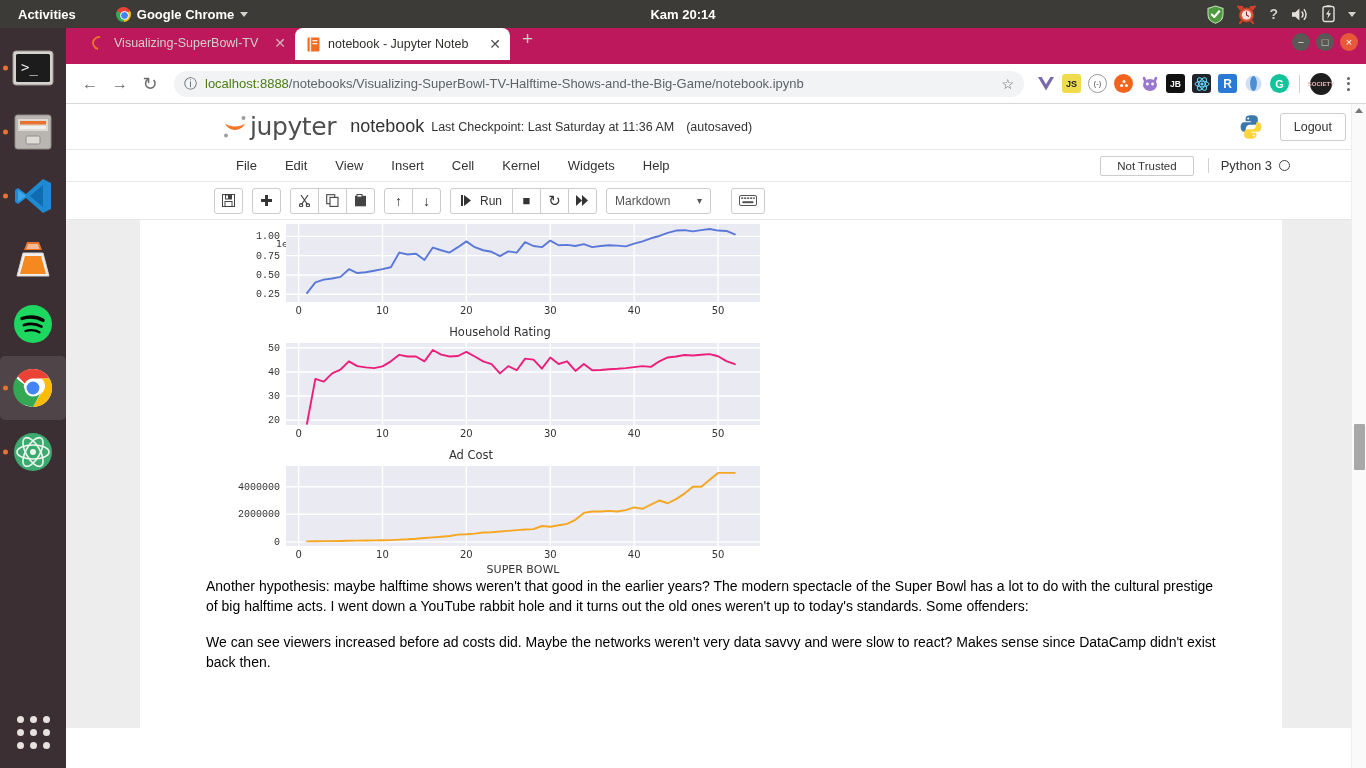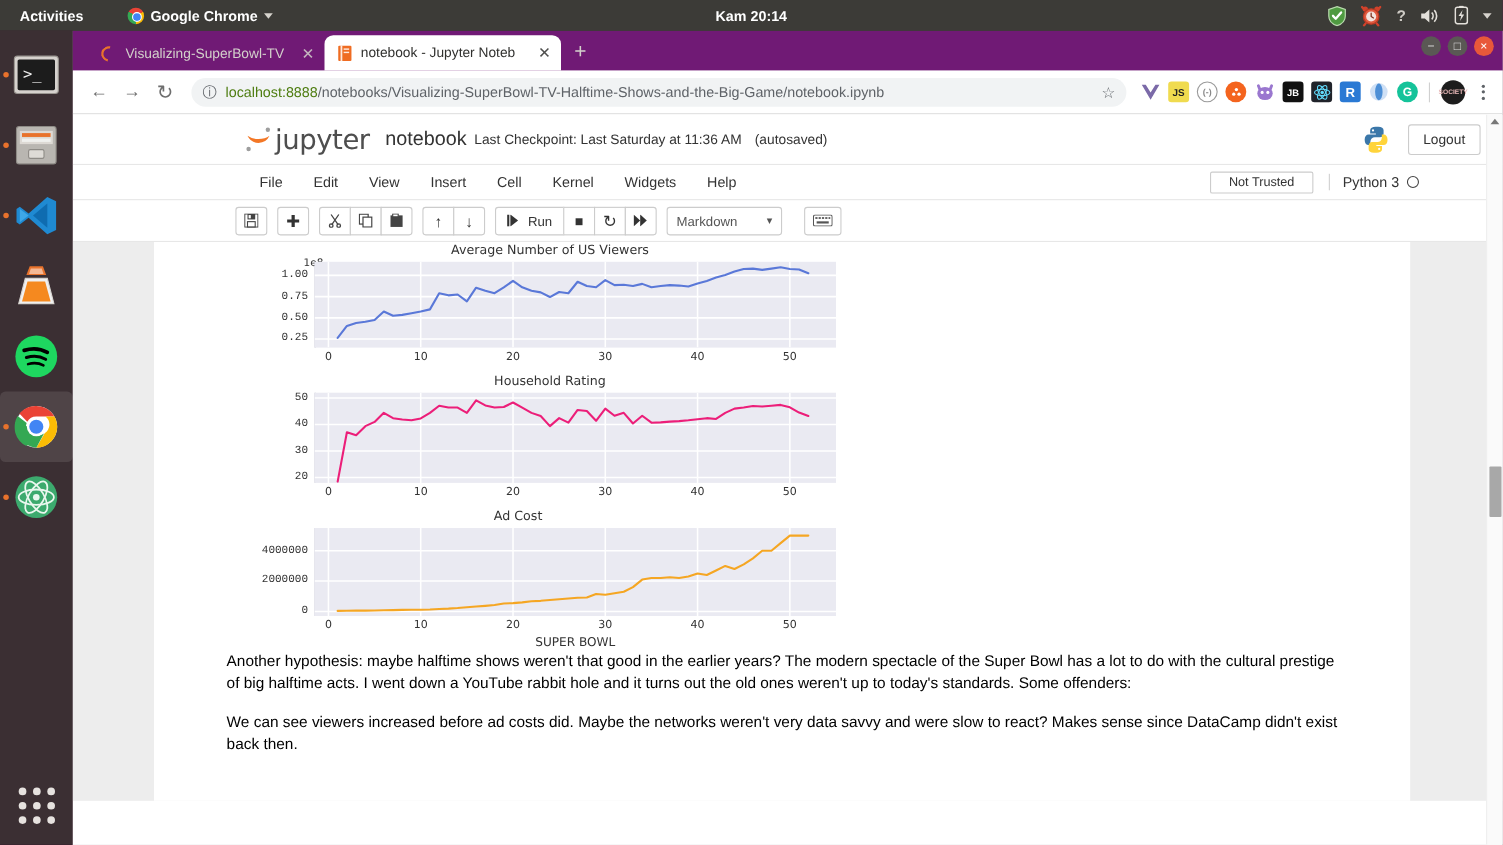--- a/index.html
+++ b/index.html
@@ -54,22 +54,22 @@
   #apps-grid {
     position:absolute; bottom:6px; left:0; width:66px; height:60px;
     display:flex; align-items:center; justify-content:center;
   }
   .grid-dots { display:grid; grid-template-columns:repeat(3,7px); gap:6px; }
   .grid-dots i { display:block; width:7px;height:7px;border-radius:50%;background:#e6e2df; }
 
   
   #chrome-win { position:absolute; left:66px; top:28px; width:1300px; height:740px; background:#fff; }
   #tabstrip {
-    position:relative; height:36px; background:#701a75;
-    display:flex; align-items:flex-end; padding-left:14px;
+    position:relative; height:36px; background:#be185d;
+    display:flex; align-items:flex-start; padding-left:14px;
   }
   .tab {
     position:relative; height:30px; min-width:215px; max-width:215px;
     display:flex; align-items:center; gap:8px;
     padding:0 8px 0 12px; font-size:12.5px;
     border-radius:8px 8px 0 0;
   }
   .tab.inactive { color:#d3d0cb; background:transparent; }
   .tab.active { background:#ffffff; color:#30302e; height:32px; }
   .tab-title { flex:1; white-space:nowrap; overflow:hidden; text-overflow:clip; }
@@ -525,21 +525,20 @@
           </svg>
       </div>
     </div>
 
     <div id="nb-body">
       <div id="nb-paper">
         <div id="nb-inner">
 
           <div class="figure">
             <div class="chart" style="margin-bottom:6px;">
-              <div class="chart-title">Average Number of US Viewers</div>
               <div class="chart-exp" style="left:36px;top:14px;">1e8</div>
               <div class="plot-wrap" style="height:78px;margin-top:4px;">
                 <div class="ylabels" id="y0">
                     <span style="top: 90.099%;">0.25</span>
                     <span style="top: 65.3465%;">0.50</span>
                     <span style="top: 40.5941%;">0.75</span>
                     <span style="top: 15.8416%;">1.00</span>
                   </div>
                 <div class="axis-spine"></div>
                 <div class="axes">

